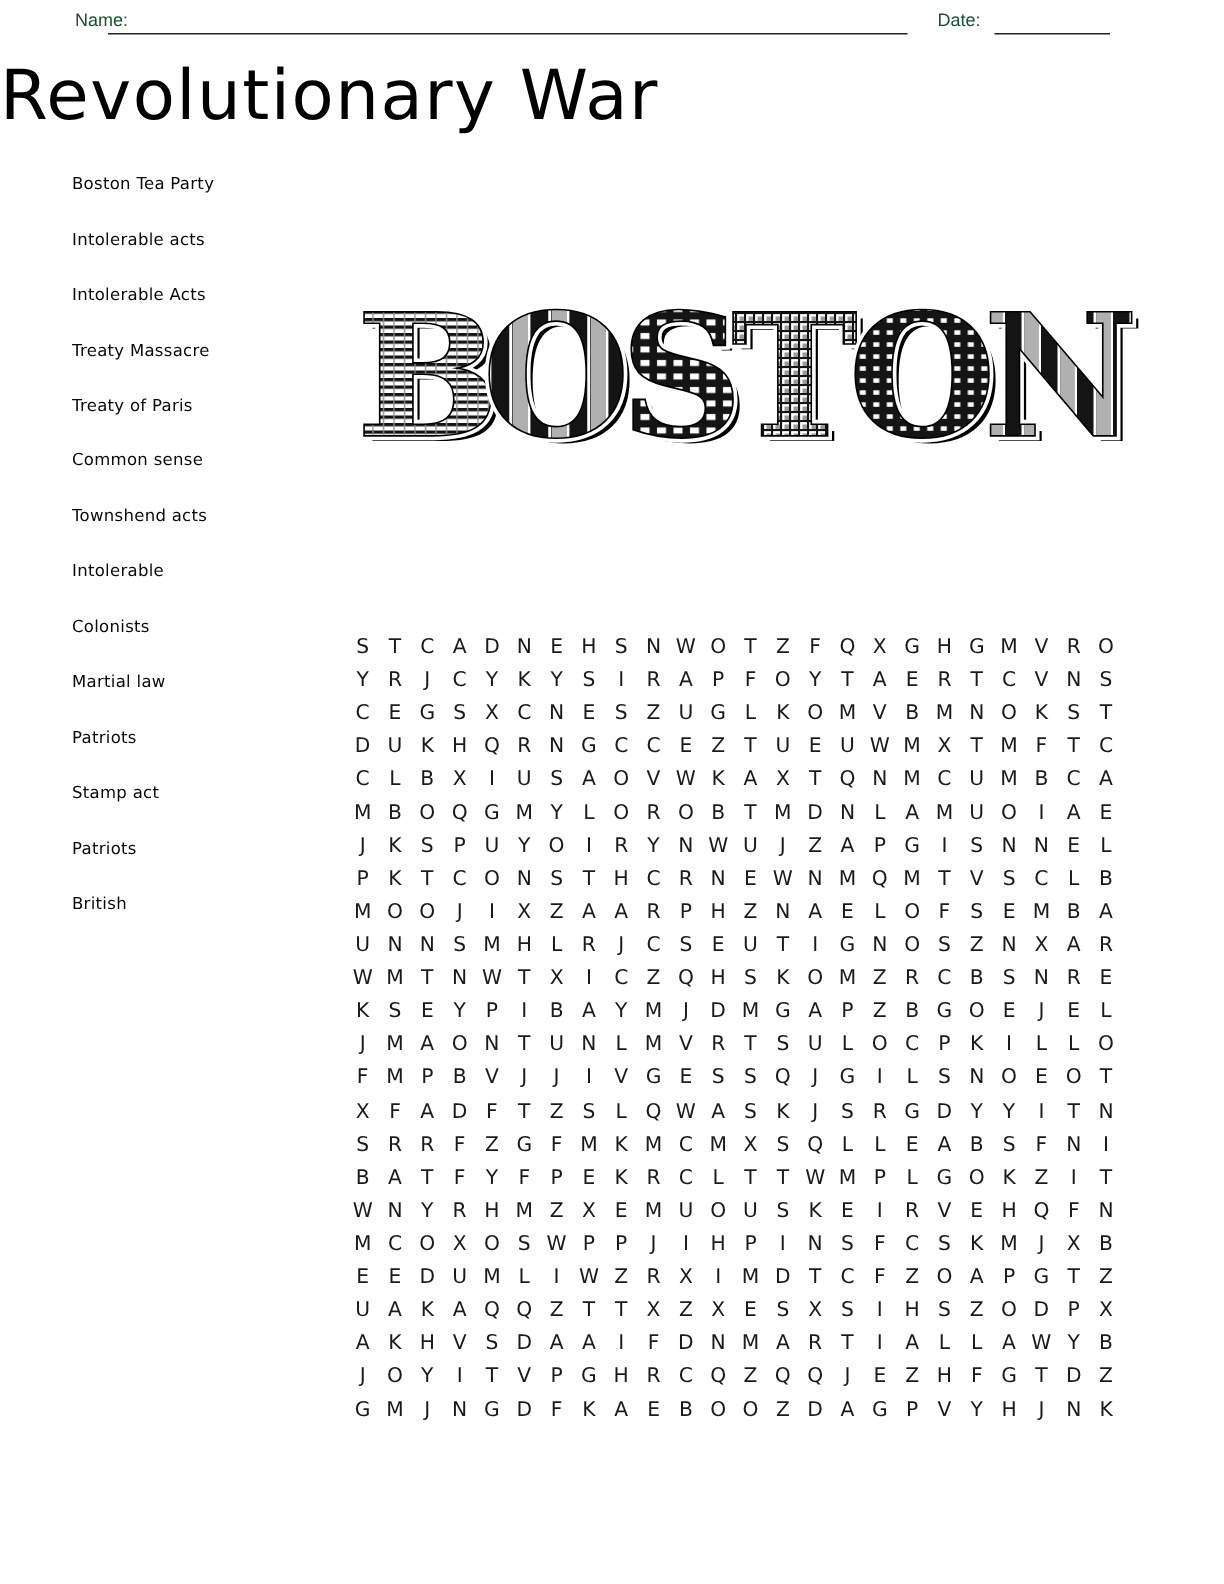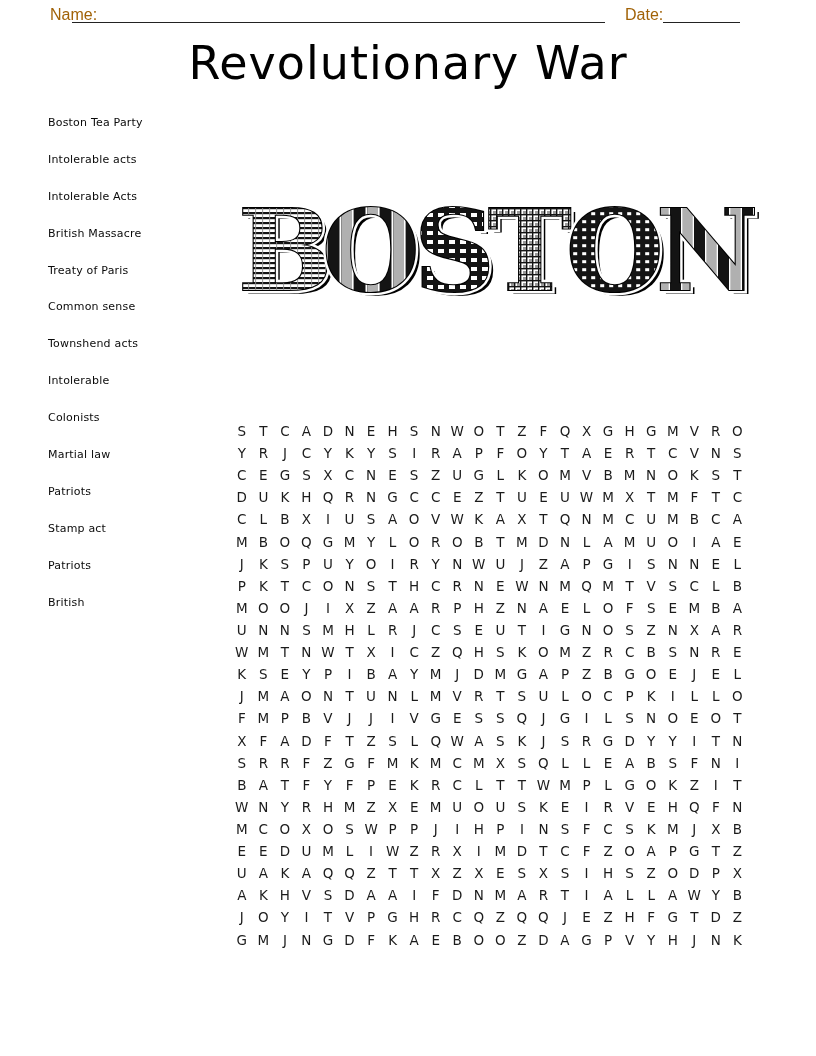--- a/index.html
+++ b/index.html
@@ -5,31 +5,31 @@
   * { margin:0; padding:0; box-sizing:border-box; }
   html,body { background:#ffffff; }
   body {
     width:816px; height:1056px; position:relative; overflow:hidden;
     font-family:"DejaVu Sans", sans-serif; color:#000;
   }
 
   
   .hdr-label {
     position:absolute; top:6px; font-family:"Liberation Sans", sans-serif;
-    font-size:16px; color:#a16207;
+    font-size:12px; color:#14532d;
   }
   #name-label { left:50px; }
   #date-label { left:625px; }
   .hdr-line { position:absolute; top:22px; border-bottom:1.5px solid #222; height:0; }
   #name-line { left:72px;  width:533px; }
   #date-line { left:663px; width:77px; }
 
   
   #page-title {
-    position:absolute; top:36px; left:0; width:816px; text-align:center;
+    position:absolute; top:36px; left:0; width:816px; text-align:left;
     font-family:"DejaVu Sans", sans-serif; font-size:46px; font-weight:500;
     letter-spacing:1px; color:#000; white-space:nowrap;
   }
 
   
   #word-list { position:absolute; left:48px; top:104px; width:190px; }
   .word-item {
     height:36.9px; display:flex; align-items:center;
     font-size:11px; letter-spacing:0.2px; color:#0a0a0a; white-space:nowrap;
   }
@@ -59,21 +59,21 @@
 <div id="name-line" class="hdr-line"></div>
 <span id="date-label" class="hdr-label">Date:</span>
 <div id="date-line" class="hdr-line"></div>
 
 <div id="page-title">Revolutionary War</div>
 
 <div id="word-list">
     <div class="word-item">Boston Tea Party</div>
     <div class="word-item">Intolerable acts</div>
     <div class="word-item">Intolerable Acts</div>
-    <div class="word-item">British Massacre</div>
+    <div class="word-item">Treaty Massacre</div>
     <div class="word-item">Treaty of Paris</div>
     <div class="word-item">Common sense</div>
     <div class="word-item">Townshend acts</div>
     <div class="word-item">Intolerable</div>
     <div class="word-item">Colonists</div>
     <div class="word-item">Martial law</div>
     <div class="word-item">Patriots</div>
     <div class="word-item">Stamp act</div>
     <div class="word-item">Patriots</div>
     <div class="word-item">British</div>

